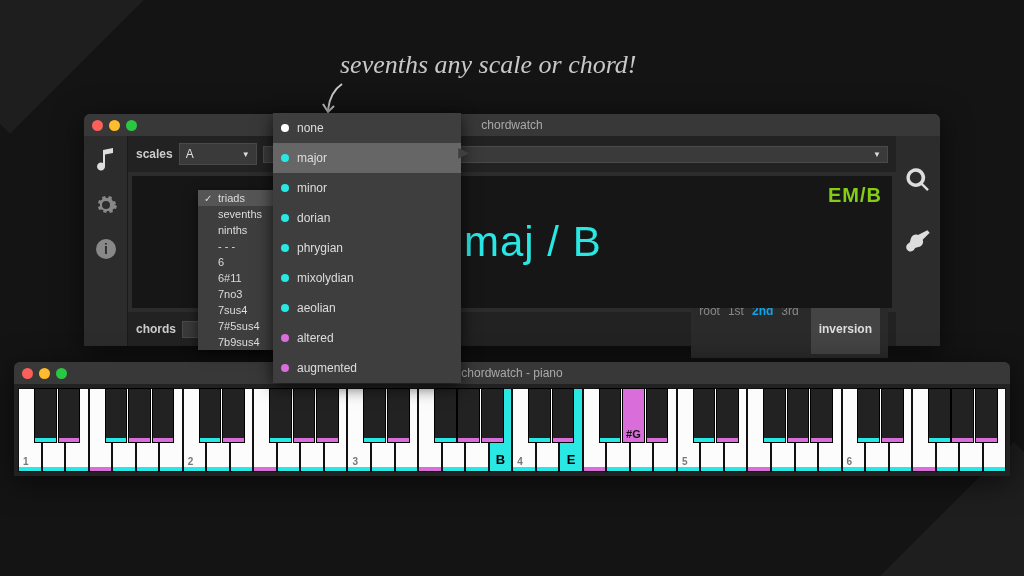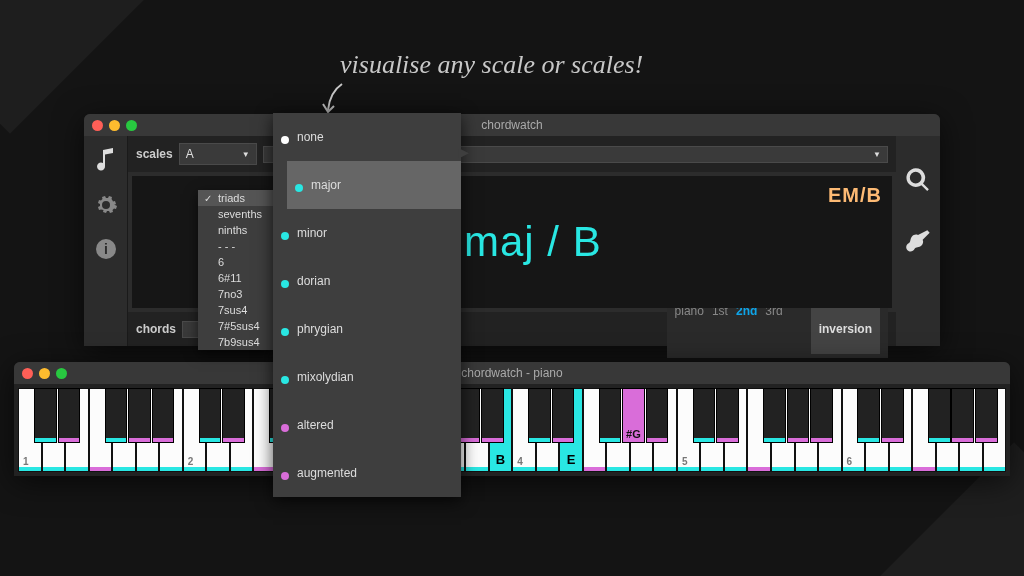--- a/index.html
+++ b/index.html
@@ -32,46 +32,46 @@
 
 
 .content { flex:1; display:flex; flex-direction:column; }
 .toprow { display:flex; align-items:center; height:36px; background:#222; padding:0 8px; gap:6px; }
 .label { color:#ccc; font-size:12px; font-weight:bold; }
 .select { background:#3a3a3a; color:#ddd; font-size:12px; padding:3px 6px; display:flex; align-items:center; justify-content:space-between; min-width:70px; border:1px solid #4a4a4a; cursor:pointer; }
 .select .caret { font-size:8px; margin-left:6px; }
 
 .center { flex:1; background:#161616; display:flex; align-items:center; justify-content:center; position:relative; margin:4px; }
 .chord-big { color:#29e7e3; font-size:42px; font-weight:300; letter-spacing:1px; }
-.badge-tr { position:absolute; top:8px; right:10px; color:#fdba74; font-weight:bold; font-size:20px; letter-spacing:1px; }
+.badge-tr { position:absolute; top:8px; right:10px; color:#84cc16; font-weight:bold; font-size:20px; letter-spacing:1px; }
 
 .botrow { display:flex; align-items:center; height:34px; background:#222; padding:0 8px; gap:6px; }
 .degrees { display:flex; gap:10px; margin-left:10px; }
 .deg { color:#888; font-size:12px; cursor:pointer; padding:2px 4px; }
 .deg.active { color:#29e7e3; font-weight:bold; }
 .spacer{flex:1}
 .invs { display:flex; gap:8px; background:#2a2a2a; padding:4px 8px; }
 .inv { color:#888; font-size:12px; cursor:pointer; }
 .inv.active { color:#0ea5e9; font-weight:bold; }
-.inv.label2 { color:#ddd; font-weight:bold; background:#444; padding:18px 8px; margin-left:20px; }
+.inv.label2 { color:#ddd; font-weight:bold; background:#444; padding:18px 8px; margin-left:4px; }
 
 
 .rightcol { width:44px; display:flex; flex-direction:column; align-items:center; gap:30px; padding-top:30px; background:#2c2c2c; }
 .rightcol svg { fill:#ddd; }
 
 
 .dd-types { position:absolute; top:190px; left:198px; width:75px; background:#3e3e3e; box-shadow:0 4px 12px rgba(0,0,0,.6); font-size:11px; z-index:5; }
 .dd-types .item { color:#ddd; padding:2px 6px; cursor:pointer; display:flex; align-items:center; gap:4px; }
 .dd-types .item.sel { background:#555; }
 .dd-types .chk { font-size:10px; width:10px; }
 
 
 .dd-scales { position:absolute; top:113px; left:273px; width:188px; background:#3e3e3e; box-shadow:0 4px 16px rgba(0,0,0,.7); font-size:12px; z-index:6; }
-.dd-scales .item { color:#ddd; padding:17px 8px; cursor:pointer; display:flex; align-items:flex-end; gap:8px; }
-.dd-scales .item.hover { background:#666;margin-left:14px; }
+.dd-scales .item { color:#ddd; padding:8px 8px; cursor:pointer; display:flex; align-items:center; gap:8px; }
+.dd-scales .item.hover { background:#666; }
 .sdot { width:8px; height:8px; border-radius:50%; flex-shrink:0; }
 .dd-scales .caret-r { position:absolute; top:31px; right:-8px; color:#3e3e3e; font-size:14px; }
 
 
 .win-piano { position:absolute; top:362px; left:14px; width:996px; background:#2c2c2c; border-radius:6px; box-shadow:0 6px 30px rgba(0,0,0,.6); }
 .win-piano .titlebar { display:flex; align-items:center; height:22px; background:#383838; border-radius:6px 6px 0 0; position:relative; }
 
 .keyboard { position:relative; height:92px; background:#222; padding:4px; }
 .whites { display:flex; height:100%; position:relative; }
 .wkey { flex:1; background:#fcfcfc; border:1px solid #111; position:relative; cursor:pointer; }
@@ -84,21 +84,21 @@
 .bkey.mag { background:#d96dd9; }
 .bkey .kb-label { color:#111; font-size:11px; bottom:2px; }
 .bkey .btick { position:absolute; bottom:0; left:0; right:0; height:4px; }
 </style>
 </head>
 <body>
 
 <div class="corner tl"></div>
 <div class="corner br"></div>
 
-<div class="tagline">visualise any scale or scales!</div>
+<div class="tagline">sevenths any scale or chord!</div>
 <svg class="arrow" width="30" height="40">
   <path d="M22 4 Q10 12 8 30" stroke="#c8c8c8" stroke-width="2" fill="none"></path>
   <path d="M3 24 L8 32 L14 26" stroke="#c8c8c8" stroke-width="2" fill="none"></path>
 </svg>
 
 <div class="win-main">
   <div class="titlebar">
     <div class="traffic">
       <div class="dot r"></div>
       <div class="dot y"></div>
@@ -155,21 +155,21 @@
             <span class="deg">I</span>
             <span class="deg">ii</span>
             <span class="deg">iii</span>
             <span class="deg">IV</span>
             <span class="deg active">V</span>
             <span class="deg">vi</span>
             <span class="deg">vii°</span>
           </div>
         <div class="spacer"></div>
         <div class="invs" id="invs">
-            <span class="inv">piano</span>
+            <span class="inv">root</span>
             <span class="inv">1st</span>
             <span class="inv active">2nd</span>
             <span class="inv">3rd</span>
             <span class="inv label2">inversion</span>
           </div>
       </div>
     </div>
 
     <div class="rightcol">
       <div>
@@ -200,20 +200,21 @@
   </div>
 
 <div class="dd-scales" id="dd-scales">
   <span class="caret-r">▶</span>
 <div class="item"><span class="sdot" style="background:#fff"></span>none</div>
     <div class="item hover"><span class="sdot" style="background:#29e7e3"></span>major</div>
     <div class="item"><span class="sdot" style="background:#29e7e3"></span>minor</div>
     <div class="item"><span class="sdot" style="background:#29e7e3"></span>dorian</div>
     <div class="item"><span class="sdot" style="background:#29e7e3"></span>phrygian</div>
     <div class="item"><span class="sdot" style="background:#29e7e3"></span>mixolydian</div>
+    <div class="item"><span class="sdot" style="background:#29e7e3"></span>aeolian</div>
     <div class="item"><span class="sdot" style="background:#d96dd9"></span>altered</div>
     <div class="item"><span class="sdot" style="background:#d96dd9"></span>augmented</div>
   </div>
 
 <div class="win-piano">
   <div class="titlebar">
     <div class="traffic">
       <div class="dot r"></div>
       <div class="dot y"></div>
       <div class="dot g"></div>

